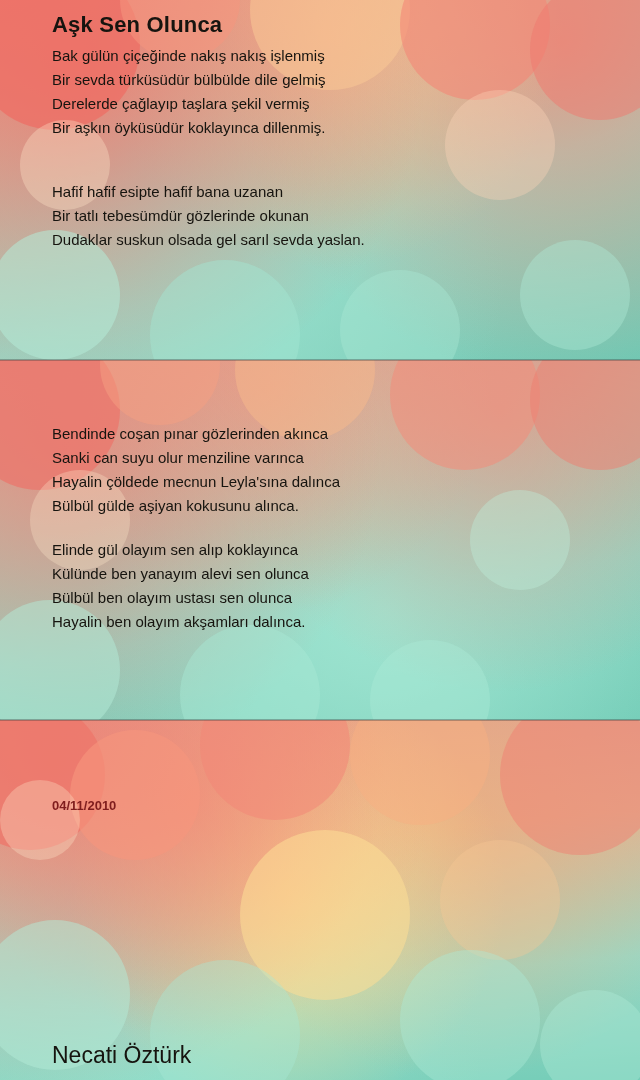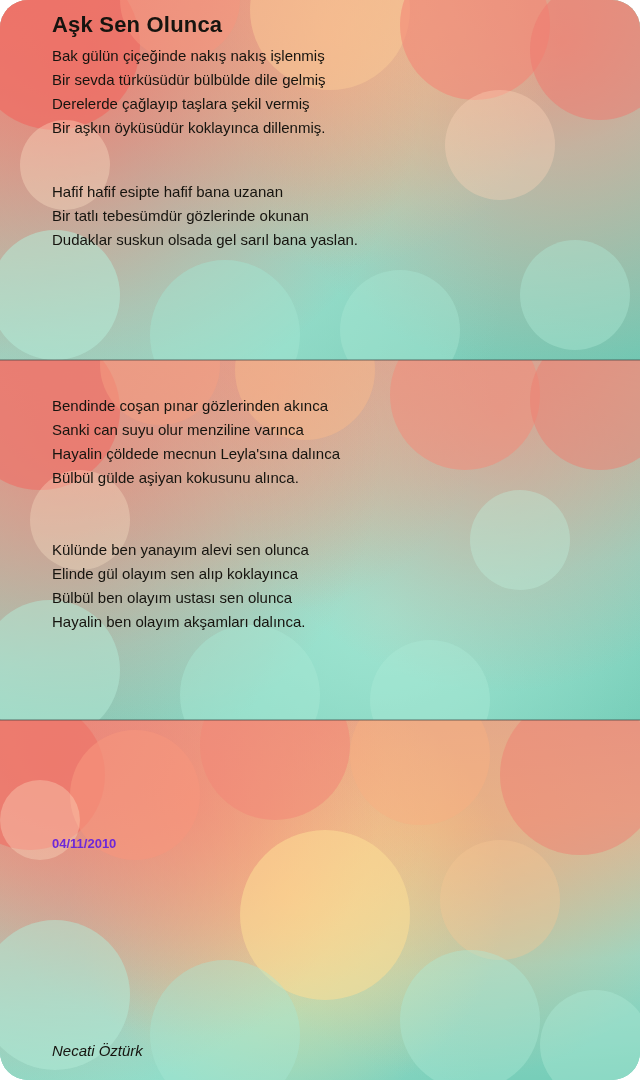--- a/index.html
+++ b/index.html
@@ -9,21 +9,20 @@
   }
   body {
     font-family: "Liberation Sans", sans-serif;
   }
   .page {
     position: relative;
     width: 640px;
     height: 1080px;
     overflow: hidden;
     background: #7fd4c0;
-    border-radius: 28px;
   }
 
   
   .bg-band {
     position: absolute;
     left: 0;
     width: 640px;
     overflow: hidden;
   }
   .band-1 { top: 0px;   height: 360px; }
@@ -93,38 +92,36 @@
     position: absolute;
     left: 52px;
     font-size: 15px;
     color: #16140f;
     line-height: 24px;
   }
   .stanza div { white-space: pre; }
 
   .s1 { top: 44px; }
   .s2 { top: 180px; }
-  .s3 { top: 394px; }
+  .s3 { top: 422px; }
   .s4 { top: 538px; }
 
   .poem-date {
     position: absolute;
     left: 52px;
     top: 798px;
     font-size: 13px;
     font-weight: bold;
-    color: #6d28d9;
-    margin-top: 38px;
+    color: #7f1d1d;
   }
   .poem-author {
     position: absolute;
     left: 52px;
     top: 1042px;
-    font-size: 15px;
-    font-style: italic;
+    font-size: 23px;
     color: #16140f;
   }
 </style>
 </head>
 <body>
 
 <div class="page">
 
   <div class="bg-band band-1">
     <div class="bokeh" style="left:-30px; top:-40px; width:170px; height:170px; background:rgba(238,110,100,0.75);"></div>
@@ -178,33 +175,33 @@
     <div class="stanza s1">
       <div>Bak gülün çiçeğinde nakış nakış işlenmiş</div>
       <div>Bir sevda türküsüdür bülbülde dile gelmiş</div>
       <div>Derelerde çağlayıp taşlara şekil vermiş</div>
       <div>Bir aşkın öyküsüdür koklayınca dillenmiş.</div>
     </div>
 
     <div class="stanza s2">
       <div>Hafif hafif esipte hafif bana uzanan</div>
       <div>Bir tatlı tebesümdür gözlerinde okunan</div>
-      <div>Dudaklar suskun olsada gel sarıl bana yaslan.</div>
+      <div>Dudaklar suskun olsada gel sarıl sevda yaslan.</div>
     </div>
 
     <div class="stanza s3">
       <div>Bendinde coşan pınar gözlerinden akınca</div>
       <div>Sanki can suyu olur menziline varınca</div>
       <div>Hayalin çöldede mecnun Leyla'sına dalınca</div>
       <div>Bülbül gülde aşiyan kokusunu alınca.</div>
     </div>
 
     <div class="stanza s4">
+      <div>Elinde gül olayım sen alıp koklayınca</div>
       <div>Külünde ben yanayım alevi sen olunca</div>
-      <div>Elinde gül olayım sen alıp koklayınca</div>
       <div>Bülbül ben olayım ustası sen olunca</div>
       <div>Hayalin ben olayım akşamları dalınca.</div>
     </div>
 
     <div class="poem-date">04/11/2010</div>
     <div class="poem-author">Necati Öztürk</div>
 
   </div>
 </div>
 

